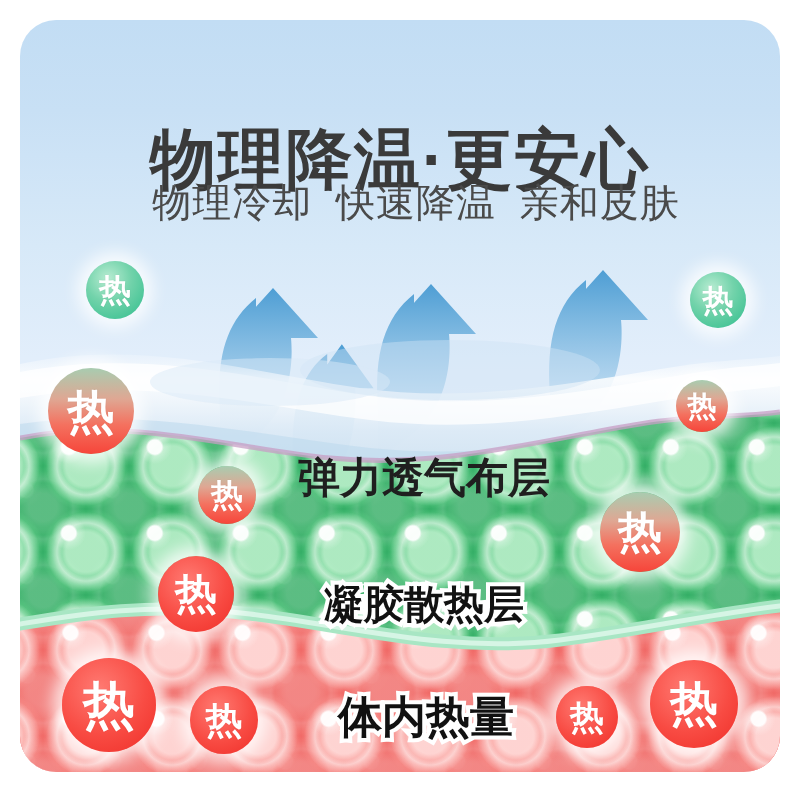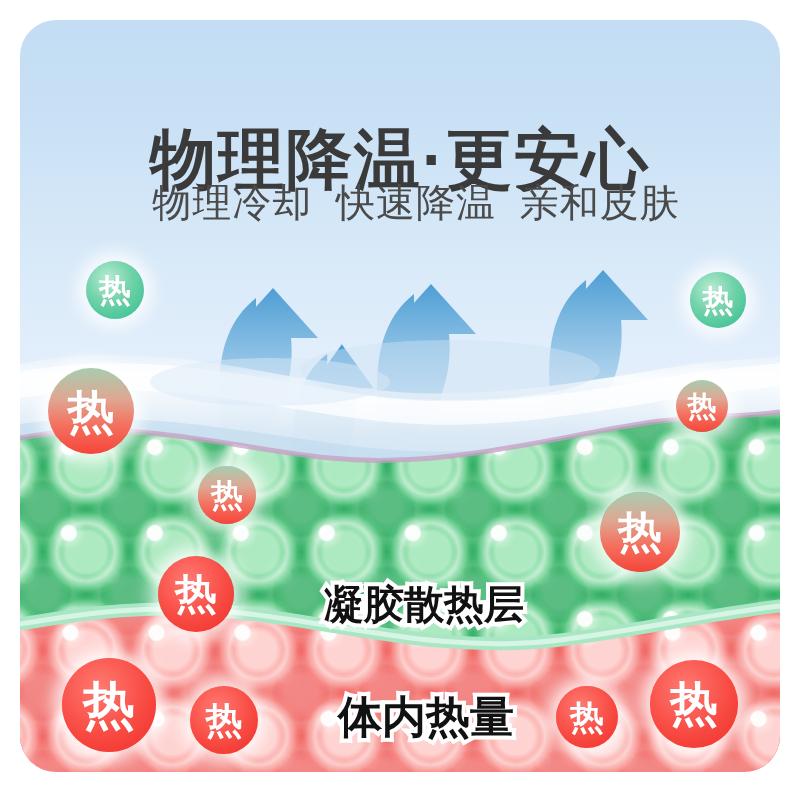--- a/index.html
+++ b/index.html
@@ -215,20 +215,21 @@
       <path d="M0,604 C60,594 130,582 230,594 C330,606 430,634 540,620 C620,610 690,594 760,586" stroke="#d6f5e5" stroke-width="5" fill="none" stroke-linecap="round"></path>
     </svg>
 
     <h1 class="title">物理降温·更安心</h1>
     <div class="subtitle">
       <span>物理冷却</span>
       <span>快速降温</span>
       <span>亲和皮肤</span>
     </div>
 
+    <div class="caption plain" style="left:278px;top:437px;font-size:42px;">弹力透气布层</div>
 
     <div class="cap-wrap" style="left:304px;top:557px;font-size:40px;font-weight:bold;">
       <div class="under">凝胶散热层</div>
       <div class="over">凝胶散热层</div>
     </div>
 
     <div class="cap-wrap" style="left:318px;top:668px;font-size:44px;font-weight:bold;">
       <div class="under">体内热量</div>
       <div class="over">体内热量</div>
     </div>

